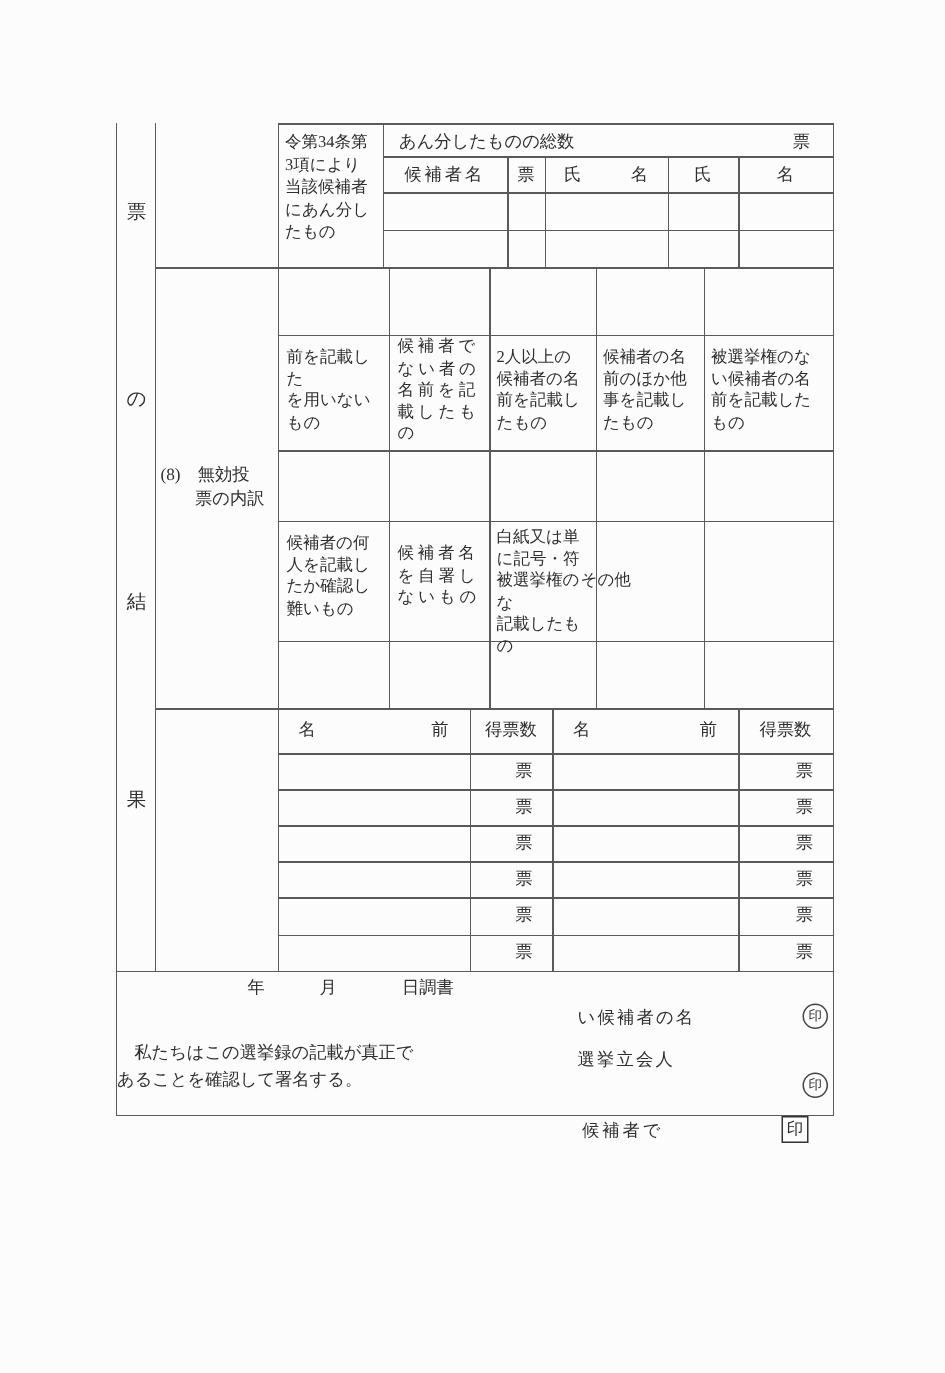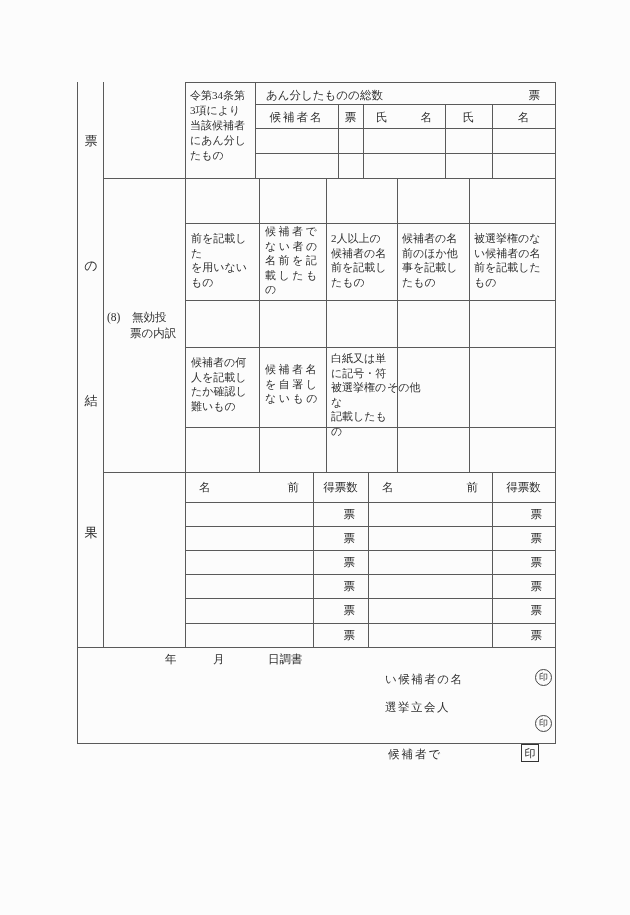--- a/index.html
+++ b/index.html
@@ -147,20 +147,22 @@
   <span class="t rt" style="left:313px;top:628px;width:49px;padding-right:7px;box-sizing:border-box">票</span>
   <span class="t rt" style="left:492px;top:628px;width:57px;padding-right:7px;box-sizing:border-box">票</span>
 
   <span class="t" style="left:165px;top:652px">年</span>
   <span class="t" style="left:213px;top:652px">月</span>
   <span class="t" style="left:268px;top:652px">日調書</span>
 
   <span class="t" style="left:385px;top:672px;letter-spacing:1.5px">い候補者の名</span>
   <span class="seal-c" style="left:535px;top:669px">印</span>
 
+  <div class="t ml" style="left:78px;top:694px;width:230px;line-height:17.5px">　私たちはこの選挙録の記載が真正で
+あることを確認して署名する。</div>
 
   <span class="t" style="left:385px;top:700px;letter-spacing:1.5px">選挙立会人</span>
   <span class="seal-c" style="left:535px;top:715px">印</span>
 
   <span class="t" style="left:388px;top:747px;letter-spacing:2px">候補者で</span>
   <span class="seal-s" style="left:521px;top:744px">印</span>
 
 </div>
 
 </body></html>

